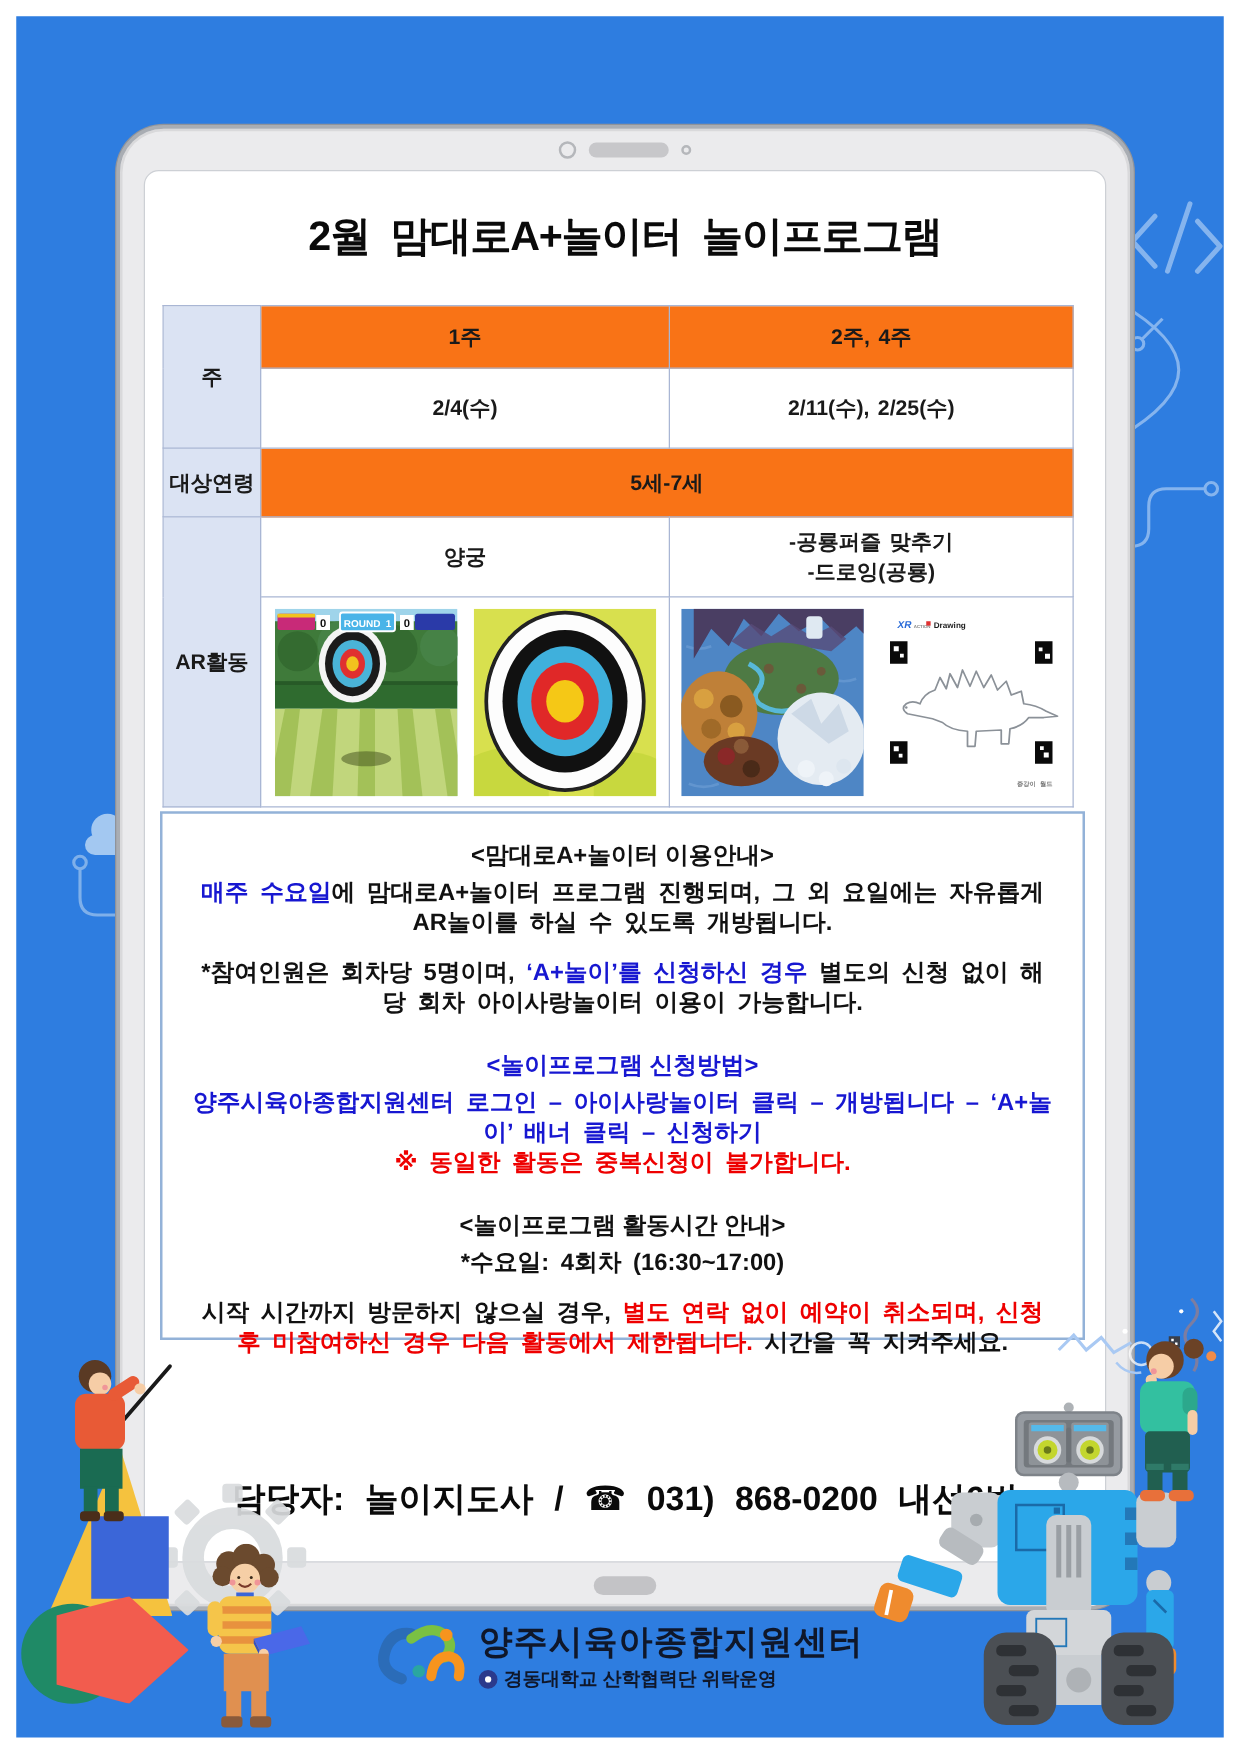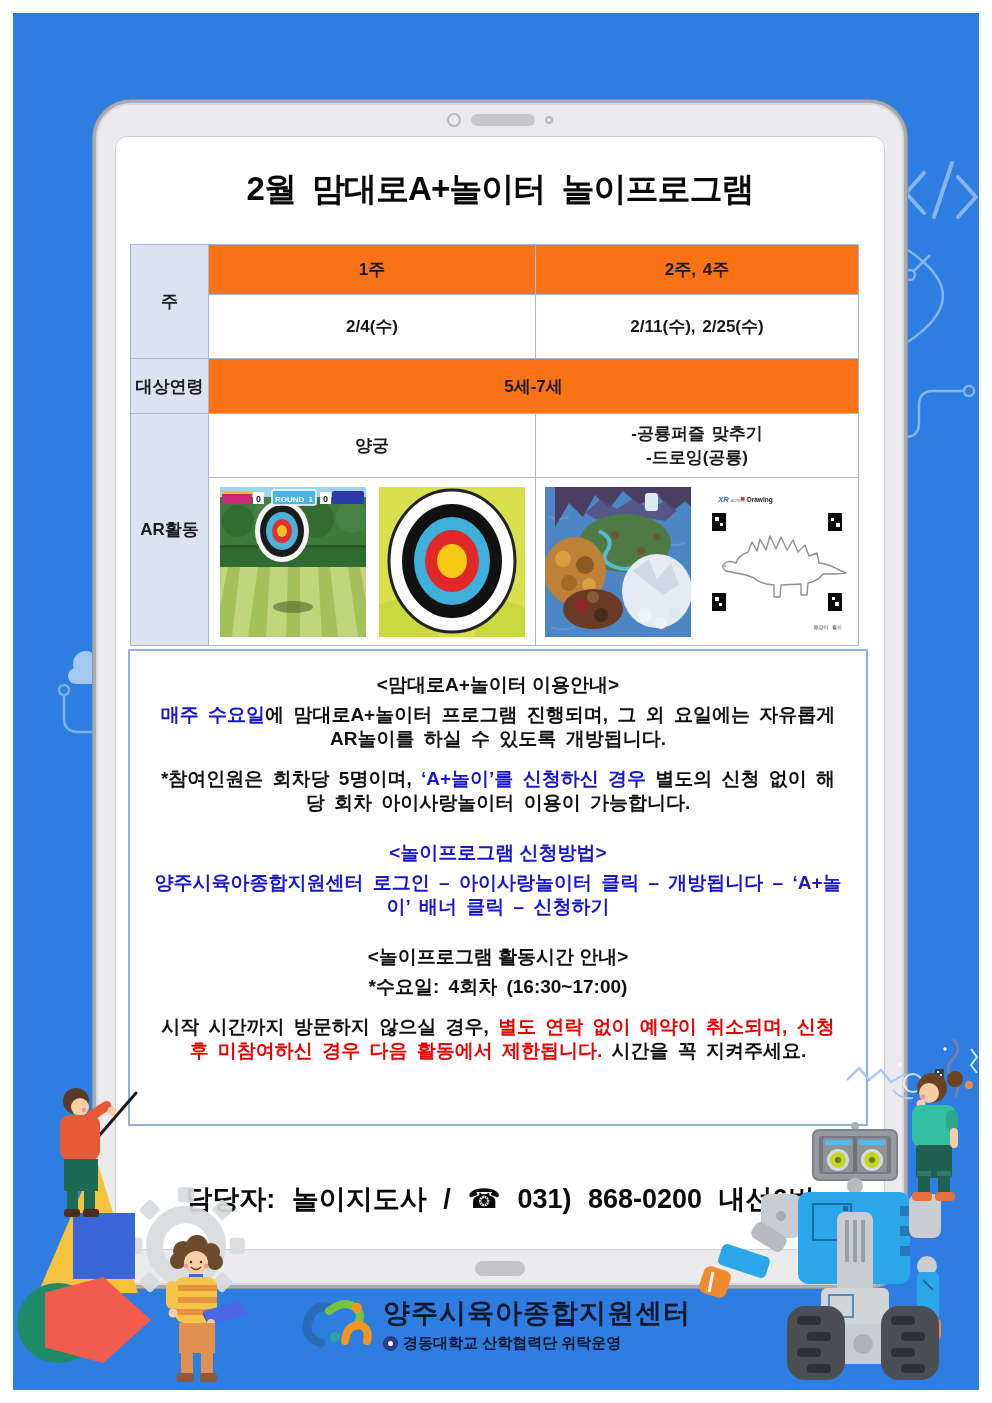--- a/index.html
+++ b/index.html
@@ -27,21 +27,21 @@
                    font-size:17px; font-weight:bold; color:#1a1a1a; word-spacing:2px; }
   td.hd { background:#dbe3f3; }
   tr.tint td.val { background:#f97316; }
   tr.r1 { height:50px; } tr.r2 { height:64px; } tr.r3 { height:55px; } tr.r4 { height:64px; } tr.r5 { height:168px; }
   td .line { display:block; line-height:24px; }
   .imgrow { display:flex; justify-content:center; align-items:center; gap:13px; }
   .arimg { display:block; }
   .svgt { font-family:"Liberation Sans",sans-serif; font-weight:bold; }
 
   
-  .info-box { position:absolute; left:12px; top:512px; width:740px; height:477px; background:#fff;
+  .info-box { position:absolute; left:12px; top:512px; width:740px; height:423px; background:#fff;
               border:2px solid #93b2d8; text-align:center; font-weight:bold; color:#111; padding-top:20px; }
   .info-box p { margin:0 22px; }
   .sec-title { font-size:19px; line-height:28px; margin-bottom:4px !important; }
   .body { font-size:19px; line-height:24px; word-spacing:4px; }
   .mt  { margin-top:16px !important; }
   .mt2 { margin-top:24px !important; }
   .blue { color:#1717d1; }
   .red  { color:#ee0000; }
 
   .contact { position:absolute; top:1044px; left:0; right:0; text-align:center;
@@ -267,20 +267,21 @@
       </tbody>
           </table>
 
       <div class="info-box">
         <p class="sec-title">&lt;맘대로A+놀이터 이용안내&gt;</p>
         <p class="body"><span class="blue">매주 수요일</span><span>에 맘대로A+놀이터 프로그램 진행되며, 그 외 요일에는 자유롭게 AR놀이를 하실 수 있도록 개방됩니다.</span></p>
         <p class="body mt"><span>*참여인원은 회차당 5명이며, </span><span class="blue">‘A+놀이’를 신청하신 경우</span><span> 별도의 신청 없이 해당 회차 아이사랑놀이터 이용이 가능합니다.</span></p>
 
         <p class="sec-title blue mt2">&lt;놀이프로그램 신청방법&gt;</p>
         <p class="body blue">양주시육아종합지원센터 로그인 – 아이사랑놀이터 클릭 – 개방됩니다 – ‘A+놀이’ 배너 클릭 – 신청하기</p>
+        <p class="body red">※ 동일한 활동은 중복신청이 불가합니다.</p>
 
         <p class="sec-title mt2">&lt;놀이프로그램 활동시간 안내&gt;</p>
         <p class="body">*수요일: 4회차 (16:30~17:00)</p>
         <p class="body mt"><span>시작 시간까지 방문하지 않으실 경우, </span><span class="red">별도 연락 없이 예약이 취소되며, 신청 후 미참여하신 경우 다음 활동에서 제한됩니다.</span><span> 시간을 꼭 지켜주세요.</span></p>
       </div>
 
       <div class="contact">담당자: 놀이지도사 / ☎ 031) 868-0200 내선6번</div>
     </div>
   </div>
 

